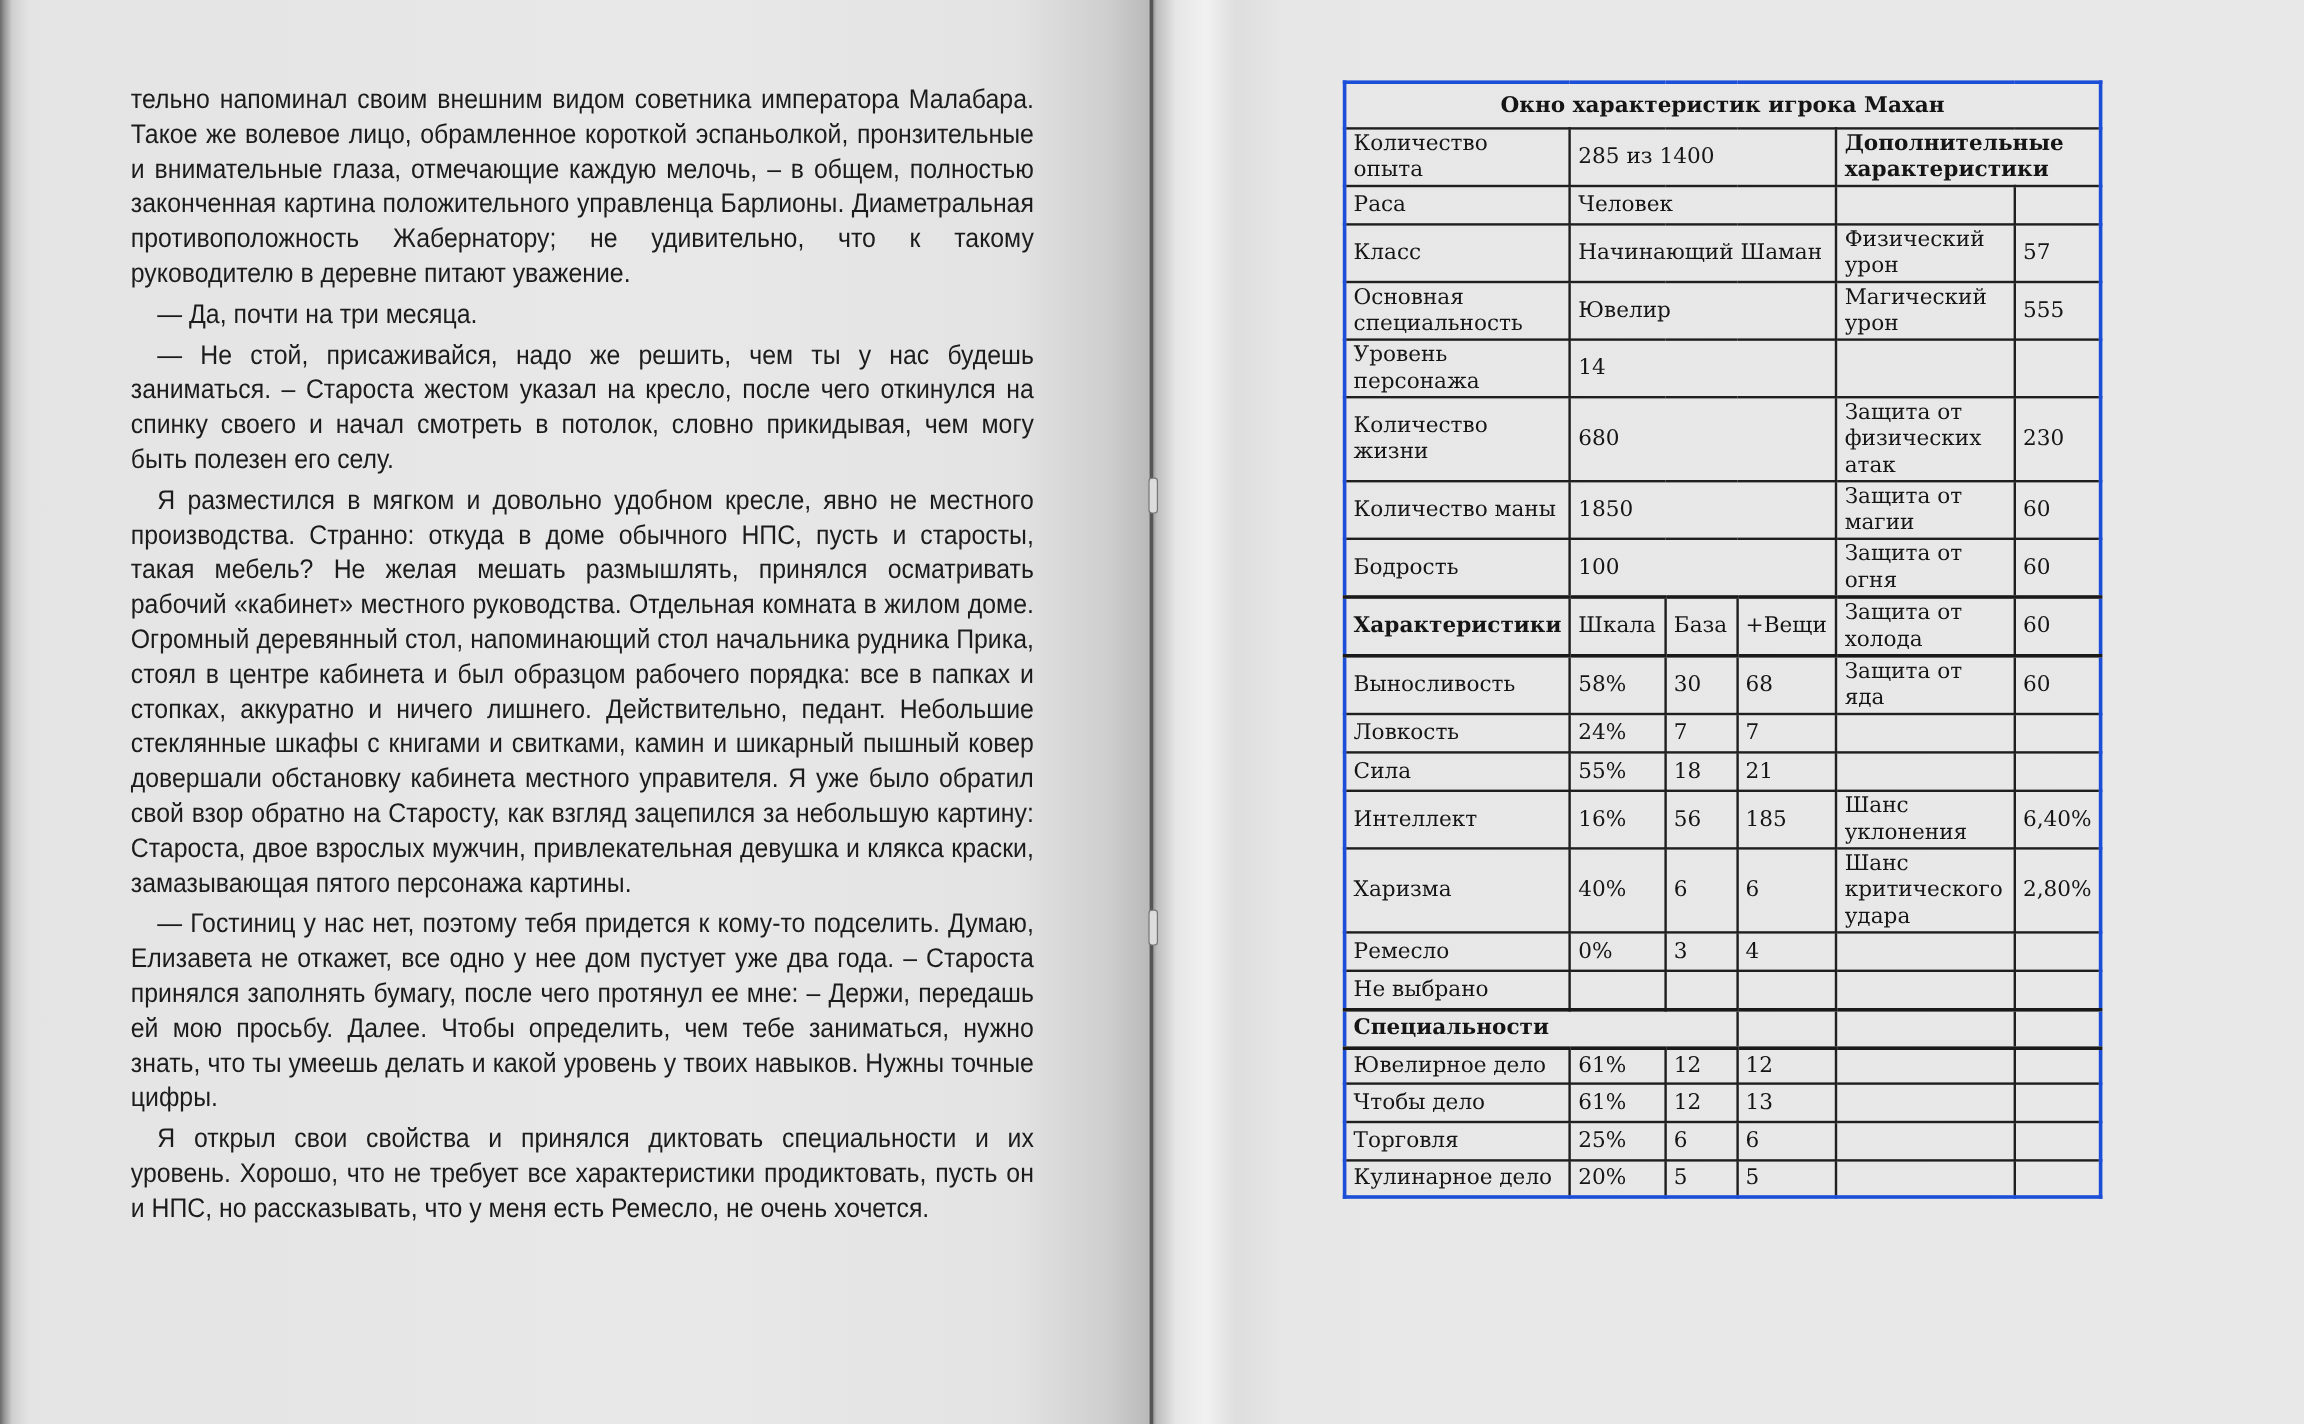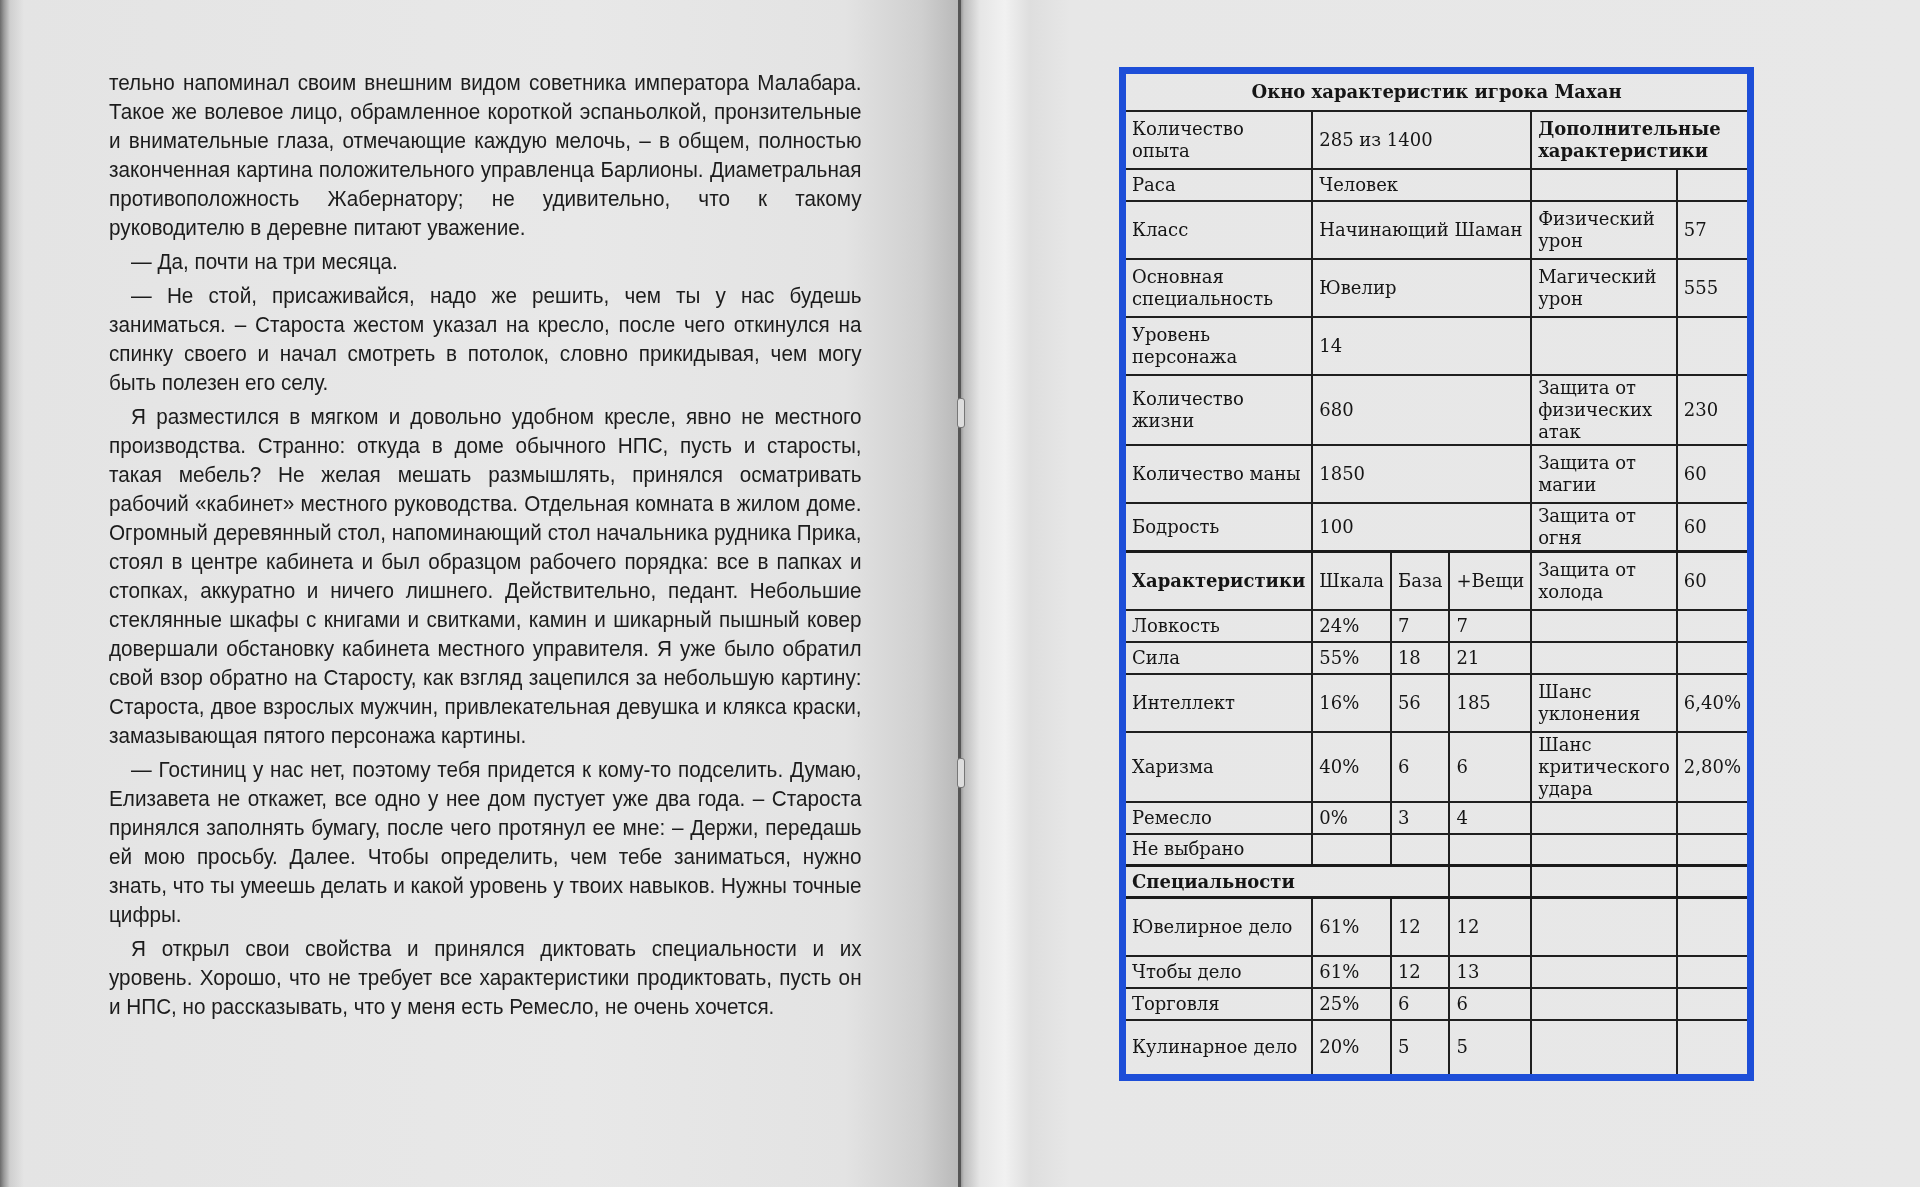--- a/index.html
+++ b/index.html
@@ -33,30 +33,30 @@
     transform:scaleX(0.92); transform-origin:left top;
   }
   .text-block .inner { width:818px; }
   .text-block p { margin:0 0 5px 0; text-indent:0; }
   .text-block p.indent { text-indent:24px; }
   .stats-table {
     position:absolute; left:1119px; top:67px; width:633px;
     border-collapse:collapse;
     font-family:"DejaVu Serif", "Liberation Serif", serif; font-size:18px; line-height:22px;
     color:#151515;
-    border:7px solid #1d4ed8;
+    border:3px solid #1d4ed8;
   }
   .stats-table td {
     border:2px solid #1f1f1f; padding:1px 6px; vertical-align:middle;
   }
   .stats-table .title { text-align:center; font-weight:bold; height:34px; }
   .stats-table .bold { font-weight:bold; }
   .stats-table .center { text-align:left; }
   .stats-table .thick-top td { border-top:3px solid #1a1a1a; }
-  .h1 { height:58px; }
+  .h1 { height:30px; }
   .h2 { height:32px; }
 </style>
 </head>
 <body>
 
 <div class="page page-left"></div>
 <div class="page page-right"></div>
 <div class="spine"></div>
 <div class="clip" style="top:398px;"></div>
 <div class="clip" style="top:758px;"></div>
@@ -133,20 +133,28 @@
     <td>60</td>
   </tr>
   <tr class="h1 thick-top">
     <td class="bold">Характеристики</td>
     <td>Шкала</td>
     <td>База</td>
     <td>+Вещи</td>
     <td>Защита от холода</td>
     <td>60</td>
   </tr>
+  <tr class="h2 thick-top">
+    <td>Выносливость</td>
+    <td>58%</td>
+    <td>30</td>
+    <td>68</td>
+    <td>Защита от яда</td>
+    <td>60</td>
+  </tr>
   <tr class="h2">
     <td>Ловкость</td>
     <td>24%</td>
     <td>7</td>
     <td>7</td>
     <td></td>
     <td></td>
   </tr>
   <tr class="h2">
     <td>Сила</td>

